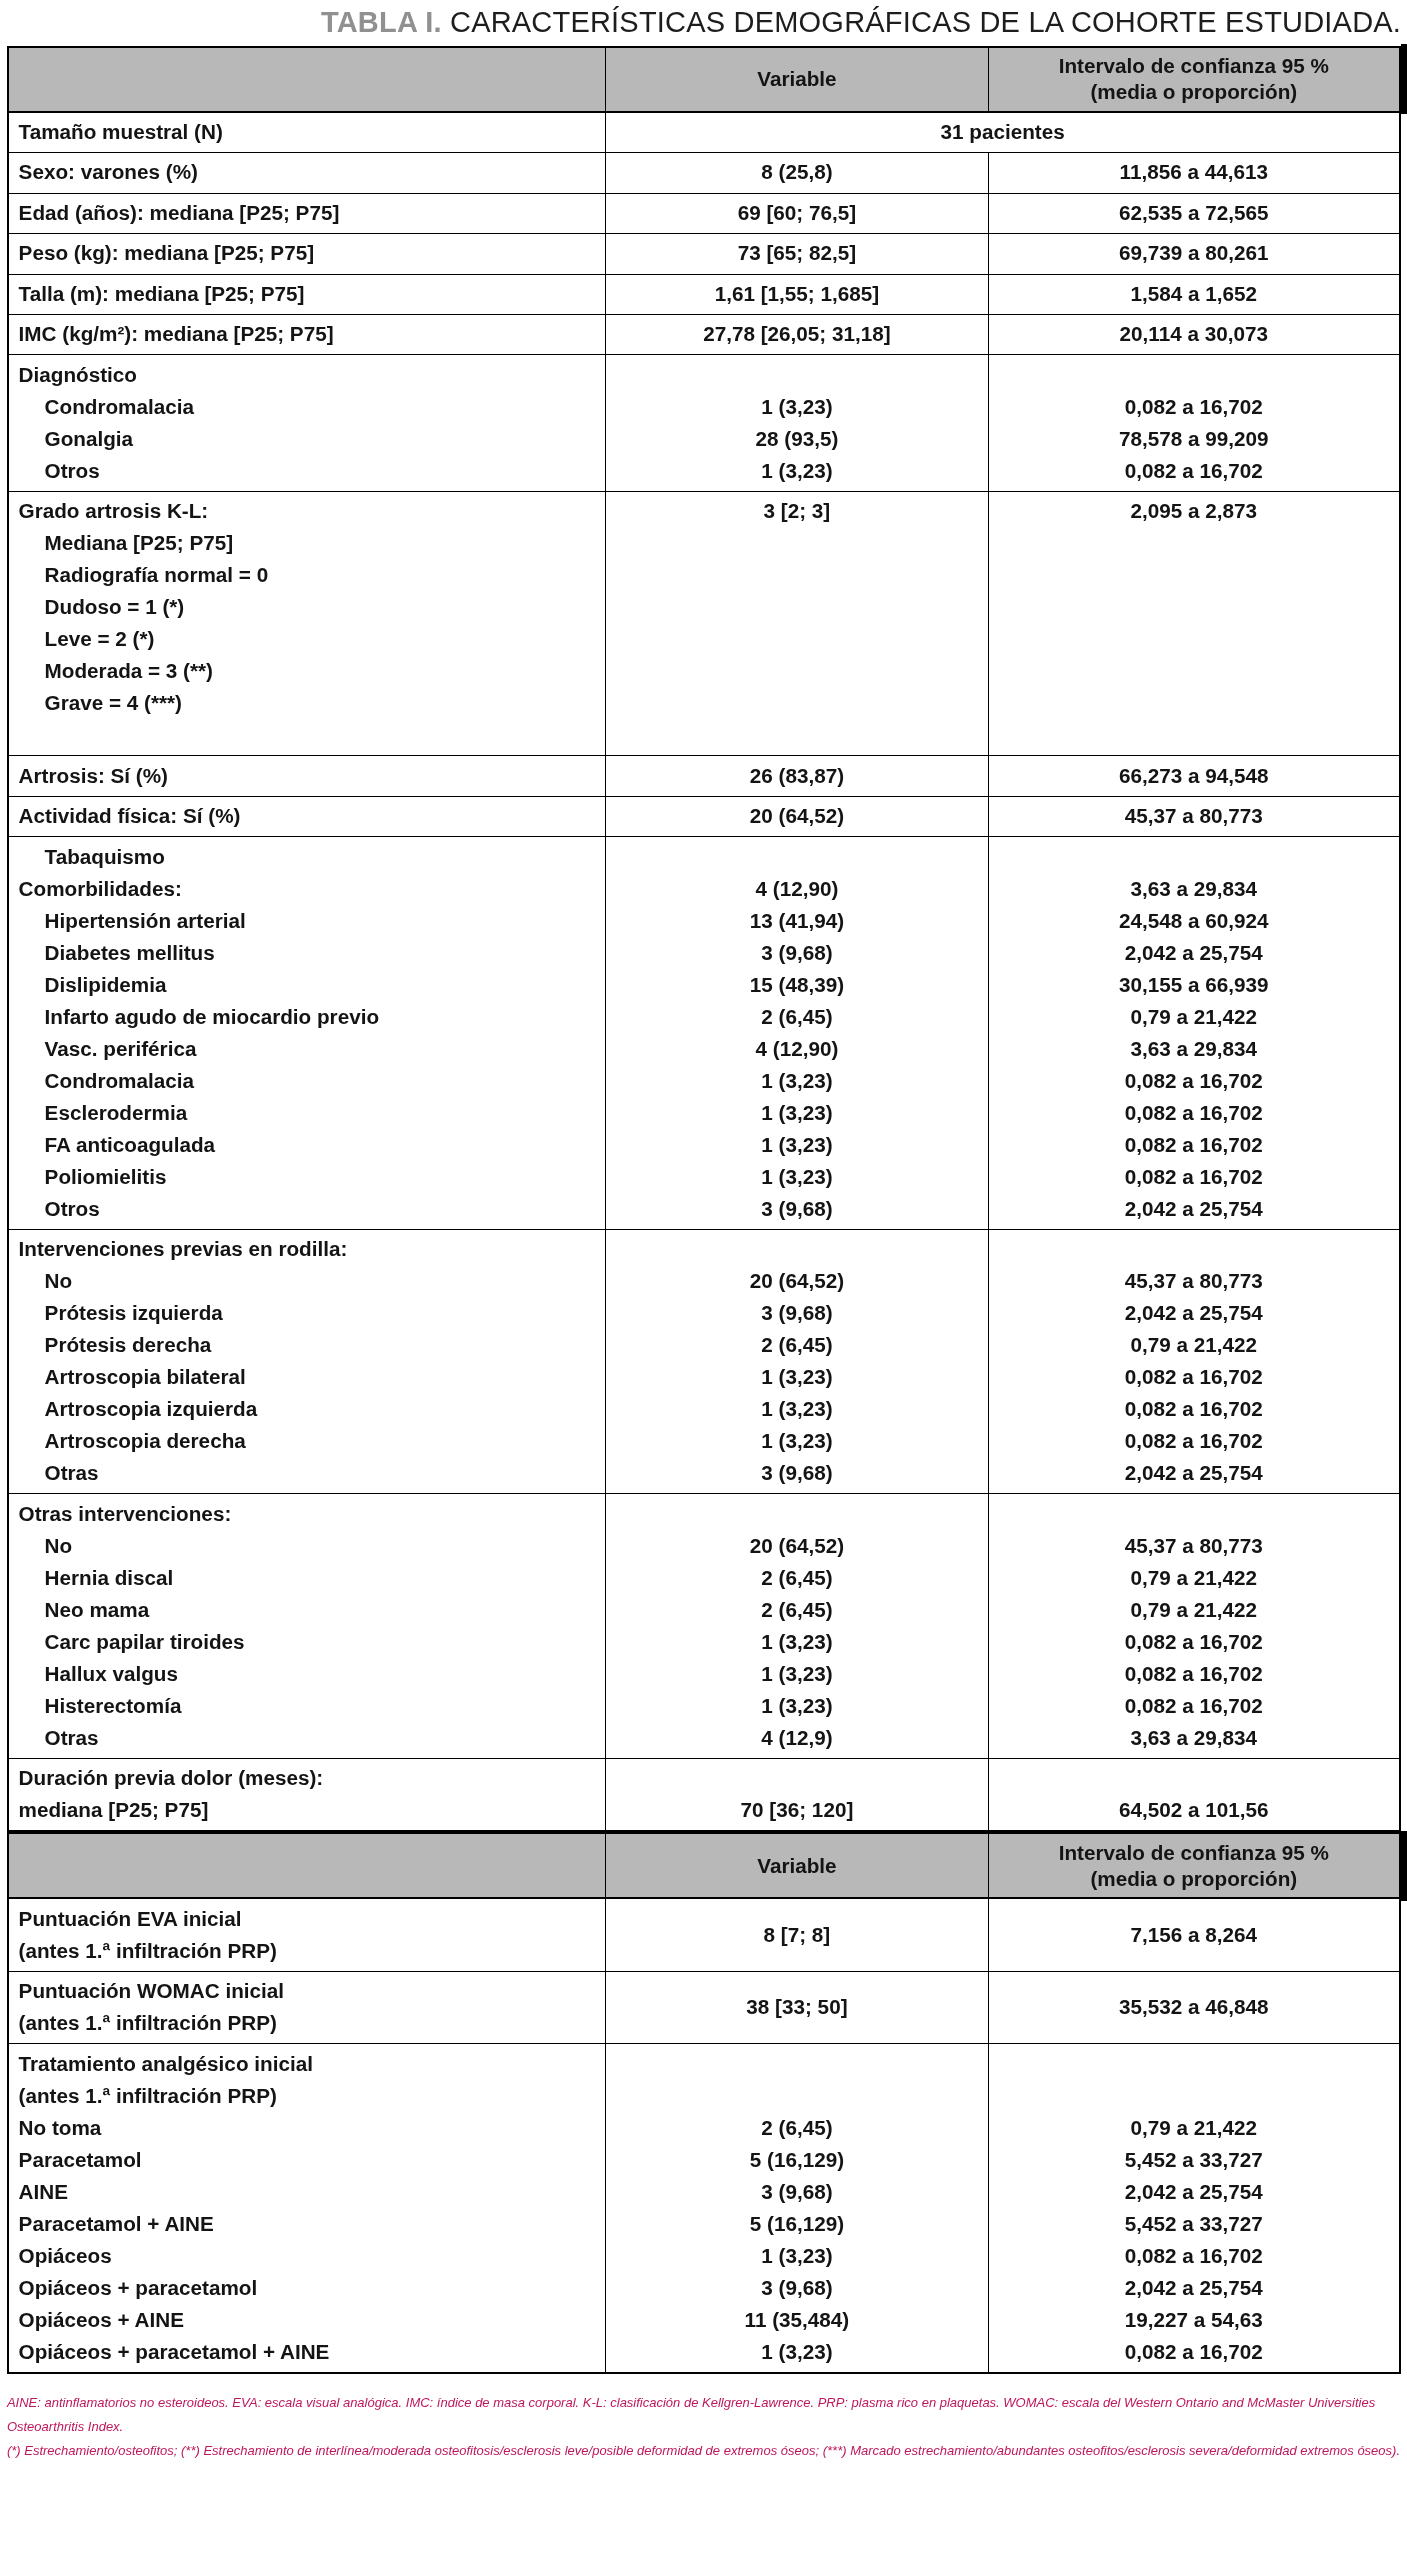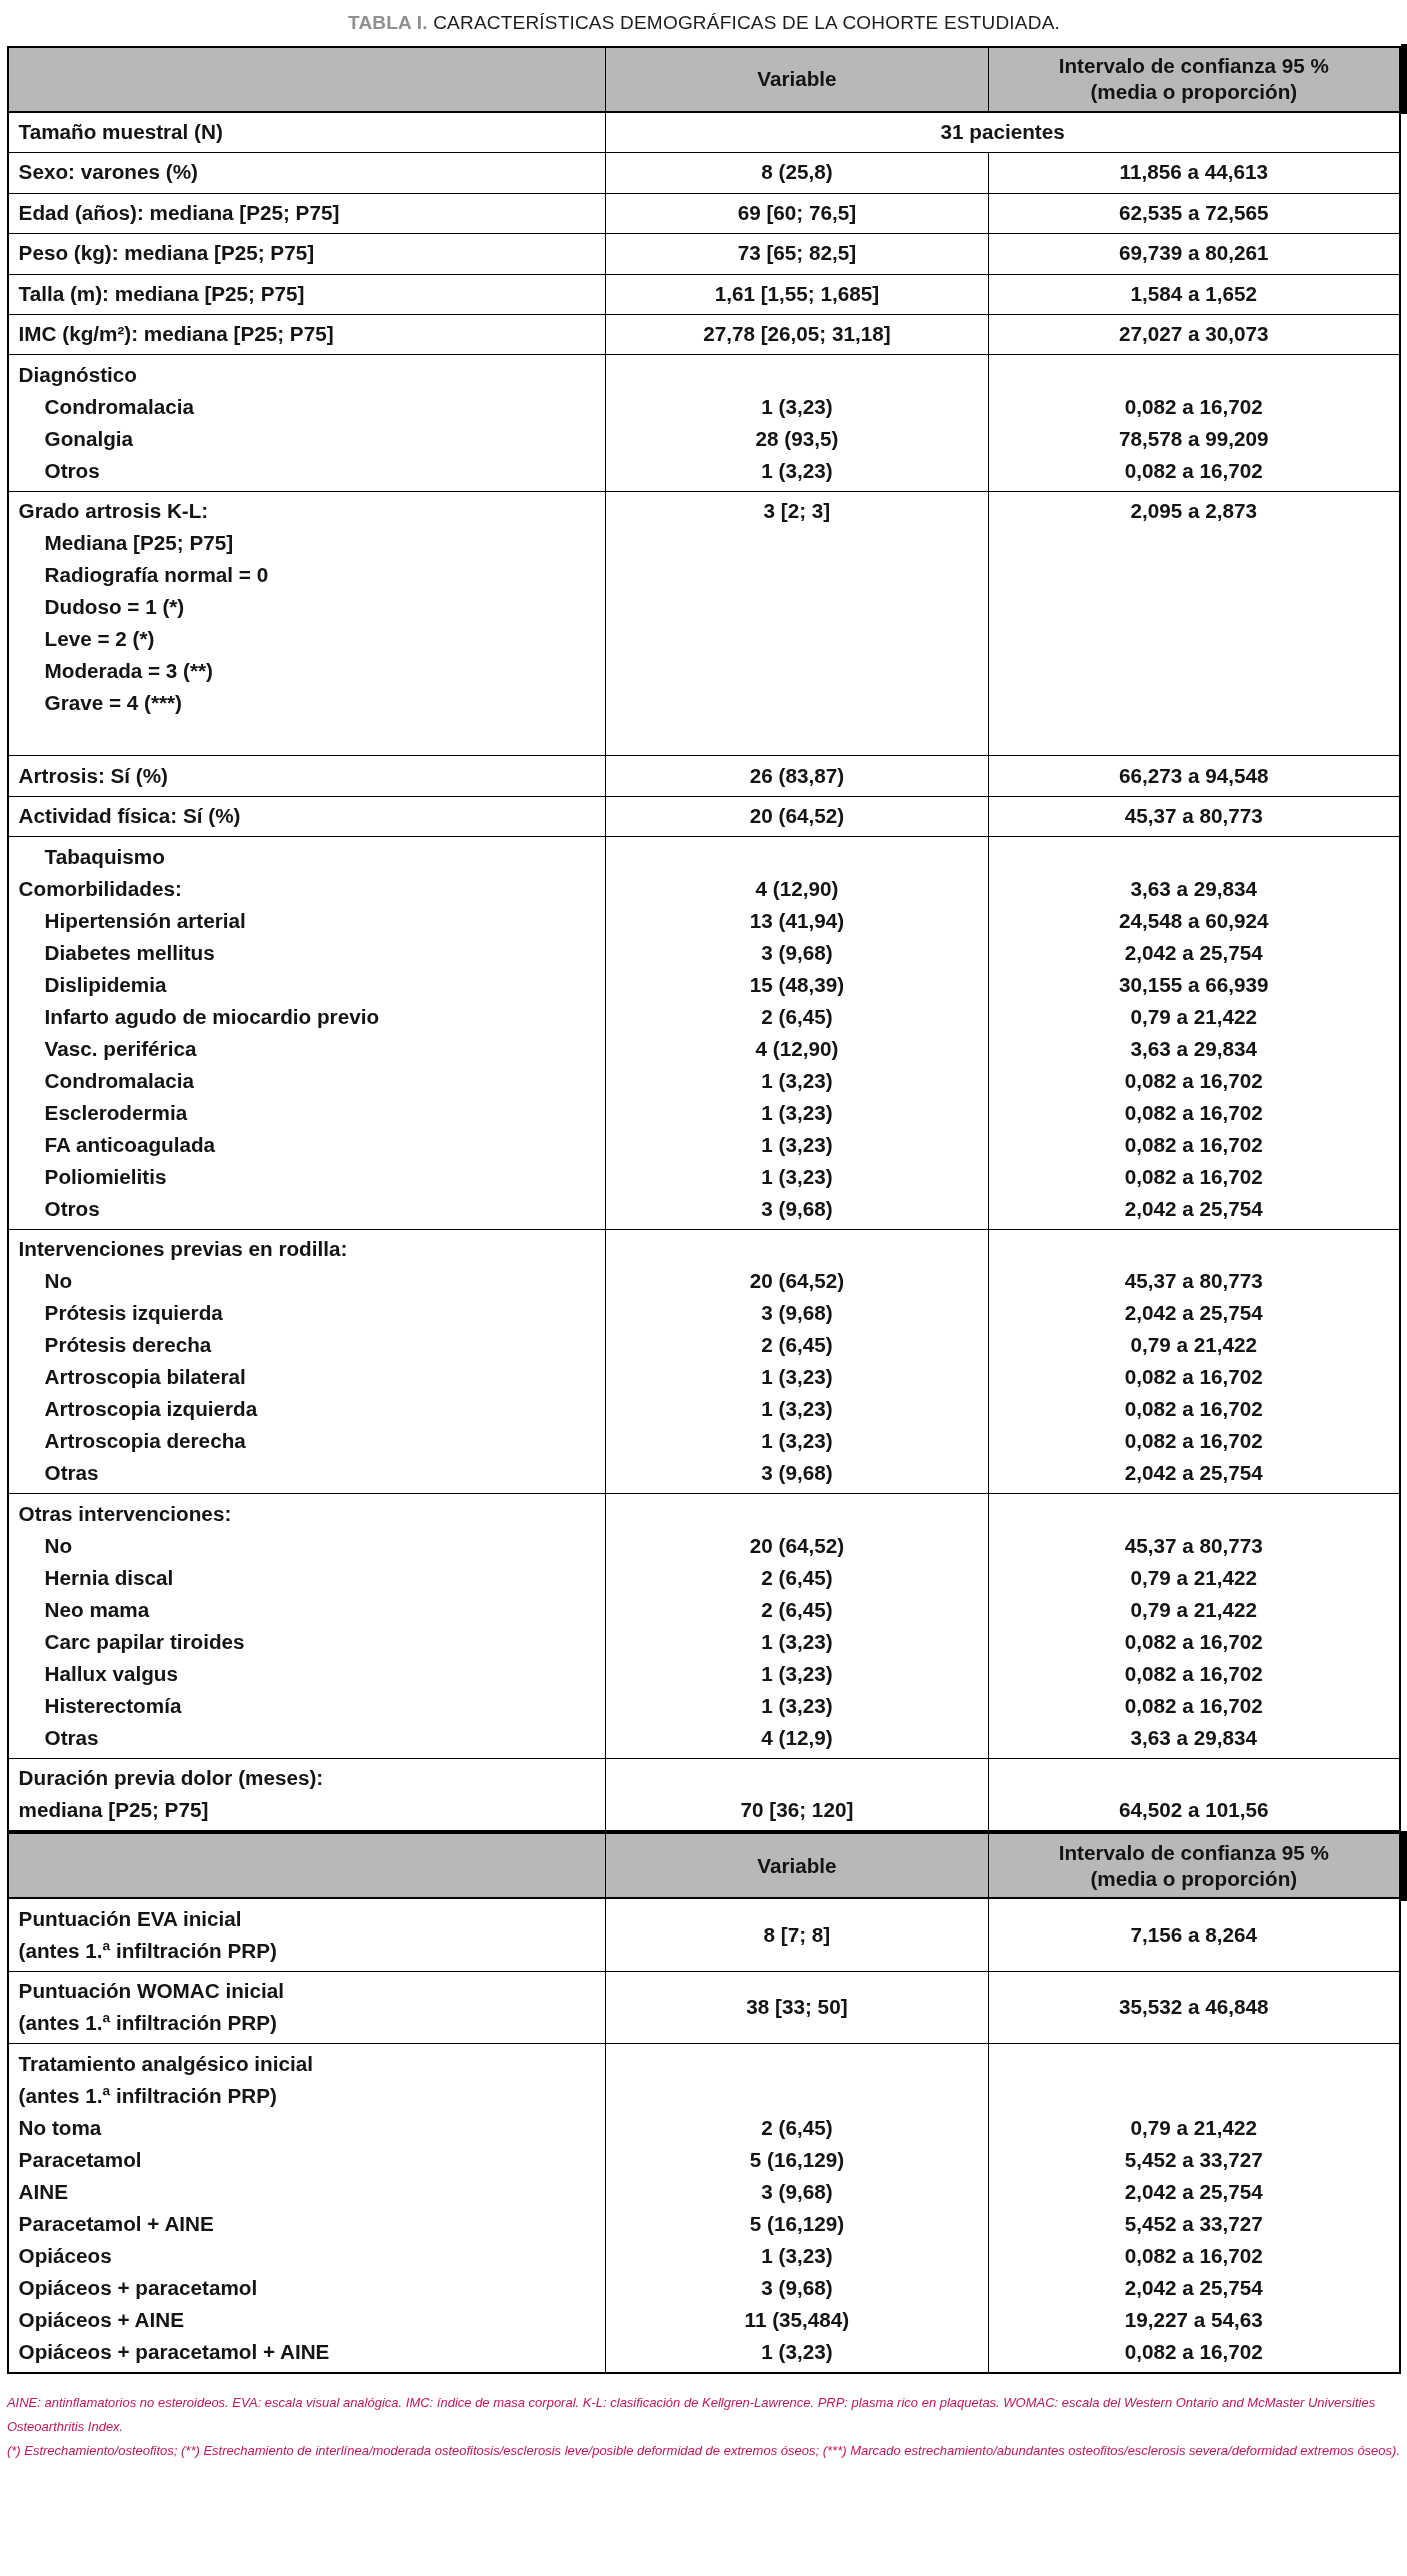--- a/index.html
+++ b/index.html
@@ -5,21 +5,21 @@
   * { box-sizing: border-box; margin: 0; padding: 0; }
   html, body { width: 1408px; }
   body {
     min-height: 2576px;
     background: #ffffff;
     font-family: "Liberation Sans", "DejaVu Sans", sans-serif;
     color: #141414;
   }
   .page { padding: 6.9px 6.9px 16.5px; }
 
-  .title { text-align: center; font-size: 19px; line-height: 29px; padding: 1.4px 0 8.3px; letter-spacing: 0.2px; }
+  .title { text-align: right; font-size: 29px; line-height: 29px; padding: 1.4px 0 8.3px; letter-spacing: 0.2px; }
   .tlabel { color: var(--title-gray, #909090); font-weight: 700; }
   .ttext  { color: #1d1d1d; font-weight: 400; }
 
   .dtable { border: 2.1px solid #000; background: #fff; }
 
   .thead {
     position: relative;
     display: grid;
     grid-template-columns: 42.9% 27.5% 29.6%;
     background: var(--header-bg, #b8b8b8);
@@ -120,21 +120,21 @@
           </div>
         </div>
         <div class="block">
           <div class="cell lcell">
             <div class="line">IMC (kg/m²): mediana [P25; P75]</div>
           </div>
           <div class="cell vcell">
             <div class="line">27,78 [26,05; 31,18]</div>
           </div>
           <div class="cell vcell">
-            <div class="line">27,027 a 30,073</div>
+            <div class="line">20,114 a 30,073</div>
           </div>
         </div>
         <div class="block">
           <div class="cell lcell">
             <div class="line">Diagnóstico</div>
             <div class="line ind">Condromalacia</div>
             <div class="line ind">Gonalgia</div>
             <div class="line ind">Otros</div>
           </div>
           <div class="cell vcell">

